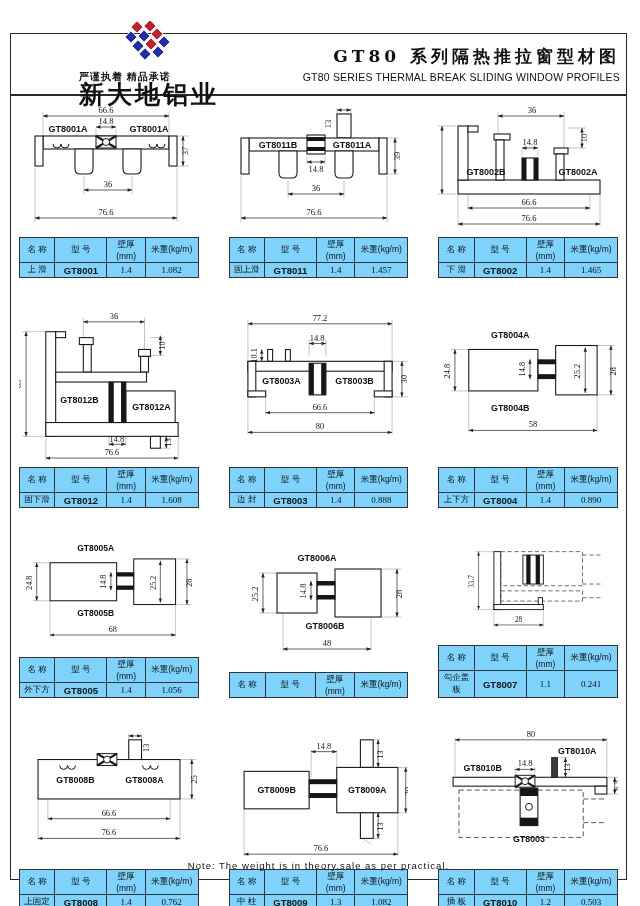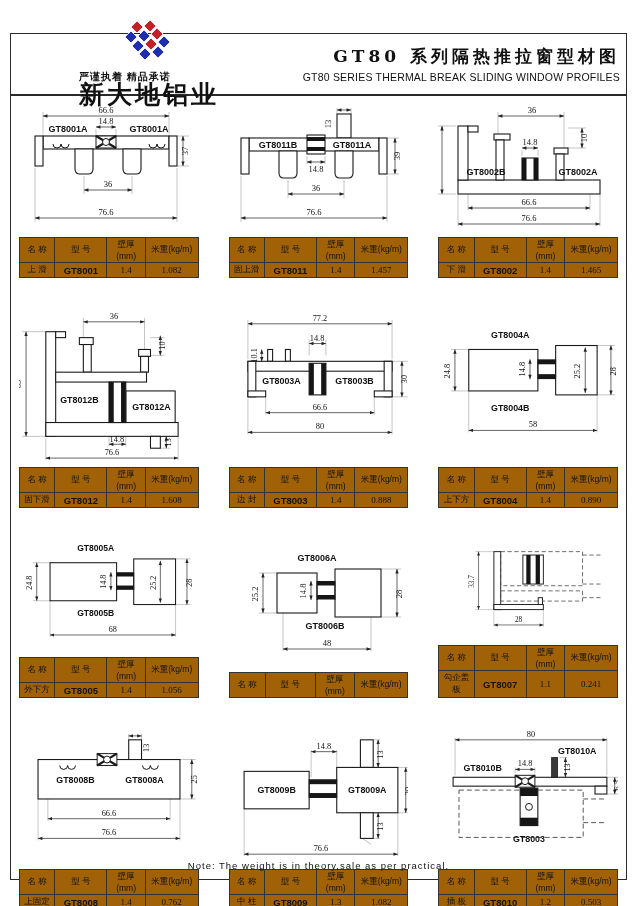--- a/index.html
+++ b/index.html
@@ -21,21 +21,21 @@
   svg.dwg{display:block;}
   .dt{font:8.5px "Liberation Serif",serif;fill:#111;text-anchor:middle;}
   .pt{font:bold 9px "Liberation Sans",sans-serif;fill:#111;text-anchor:middle;}
   .dl{stroke:#222;stroke-width:0.7;fill:none;}
   .xl{stroke:#888;stroke-width:0.5;fill:none;}
   .pf{fill:#fff;stroke:#191919;stroke-width:1.1;}
   .pf2{fill:none;stroke:#191919;stroke-width:1;}
   .blk{fill:#161616;}
   .dsh{fill:none;stroke:#444;stroke-width:0.9;stroke-dasharray:5 3;}
   
-  table.tbl{border-collapse:collapse;margin-top:3px;background:#a16207;}
+  table.tbl{border-collapse:collapse;margin-top:3px;background:#7dd3fc;}
   .tbl th,.tbl td{border:1px solid #333;font-size:8.5px;font-weight:normal;text-align:center;padding:1px 2px;height:13px;box-sizing:border-box;}
   .tbl .c1{width:38px;} .tbl .c2{width:54px;} .tbl .c3{width:40px;} .tbl .c4{width:56px;}
   .tbl td.md{font-weight:bold;font-size:9.5px;}
   .tbl td.num{font-family:"Liberation Serif",serif;font-size:9px;}
   
   .note{position:absolute;left:0;right:0;bottom:6px;text-align:center;line-height:1.5;}
   .note .cn{font-size:9.5px;}
   .note .en{font-size:9.5px;letter-spacing:1px;}
 </style>
 </head>

